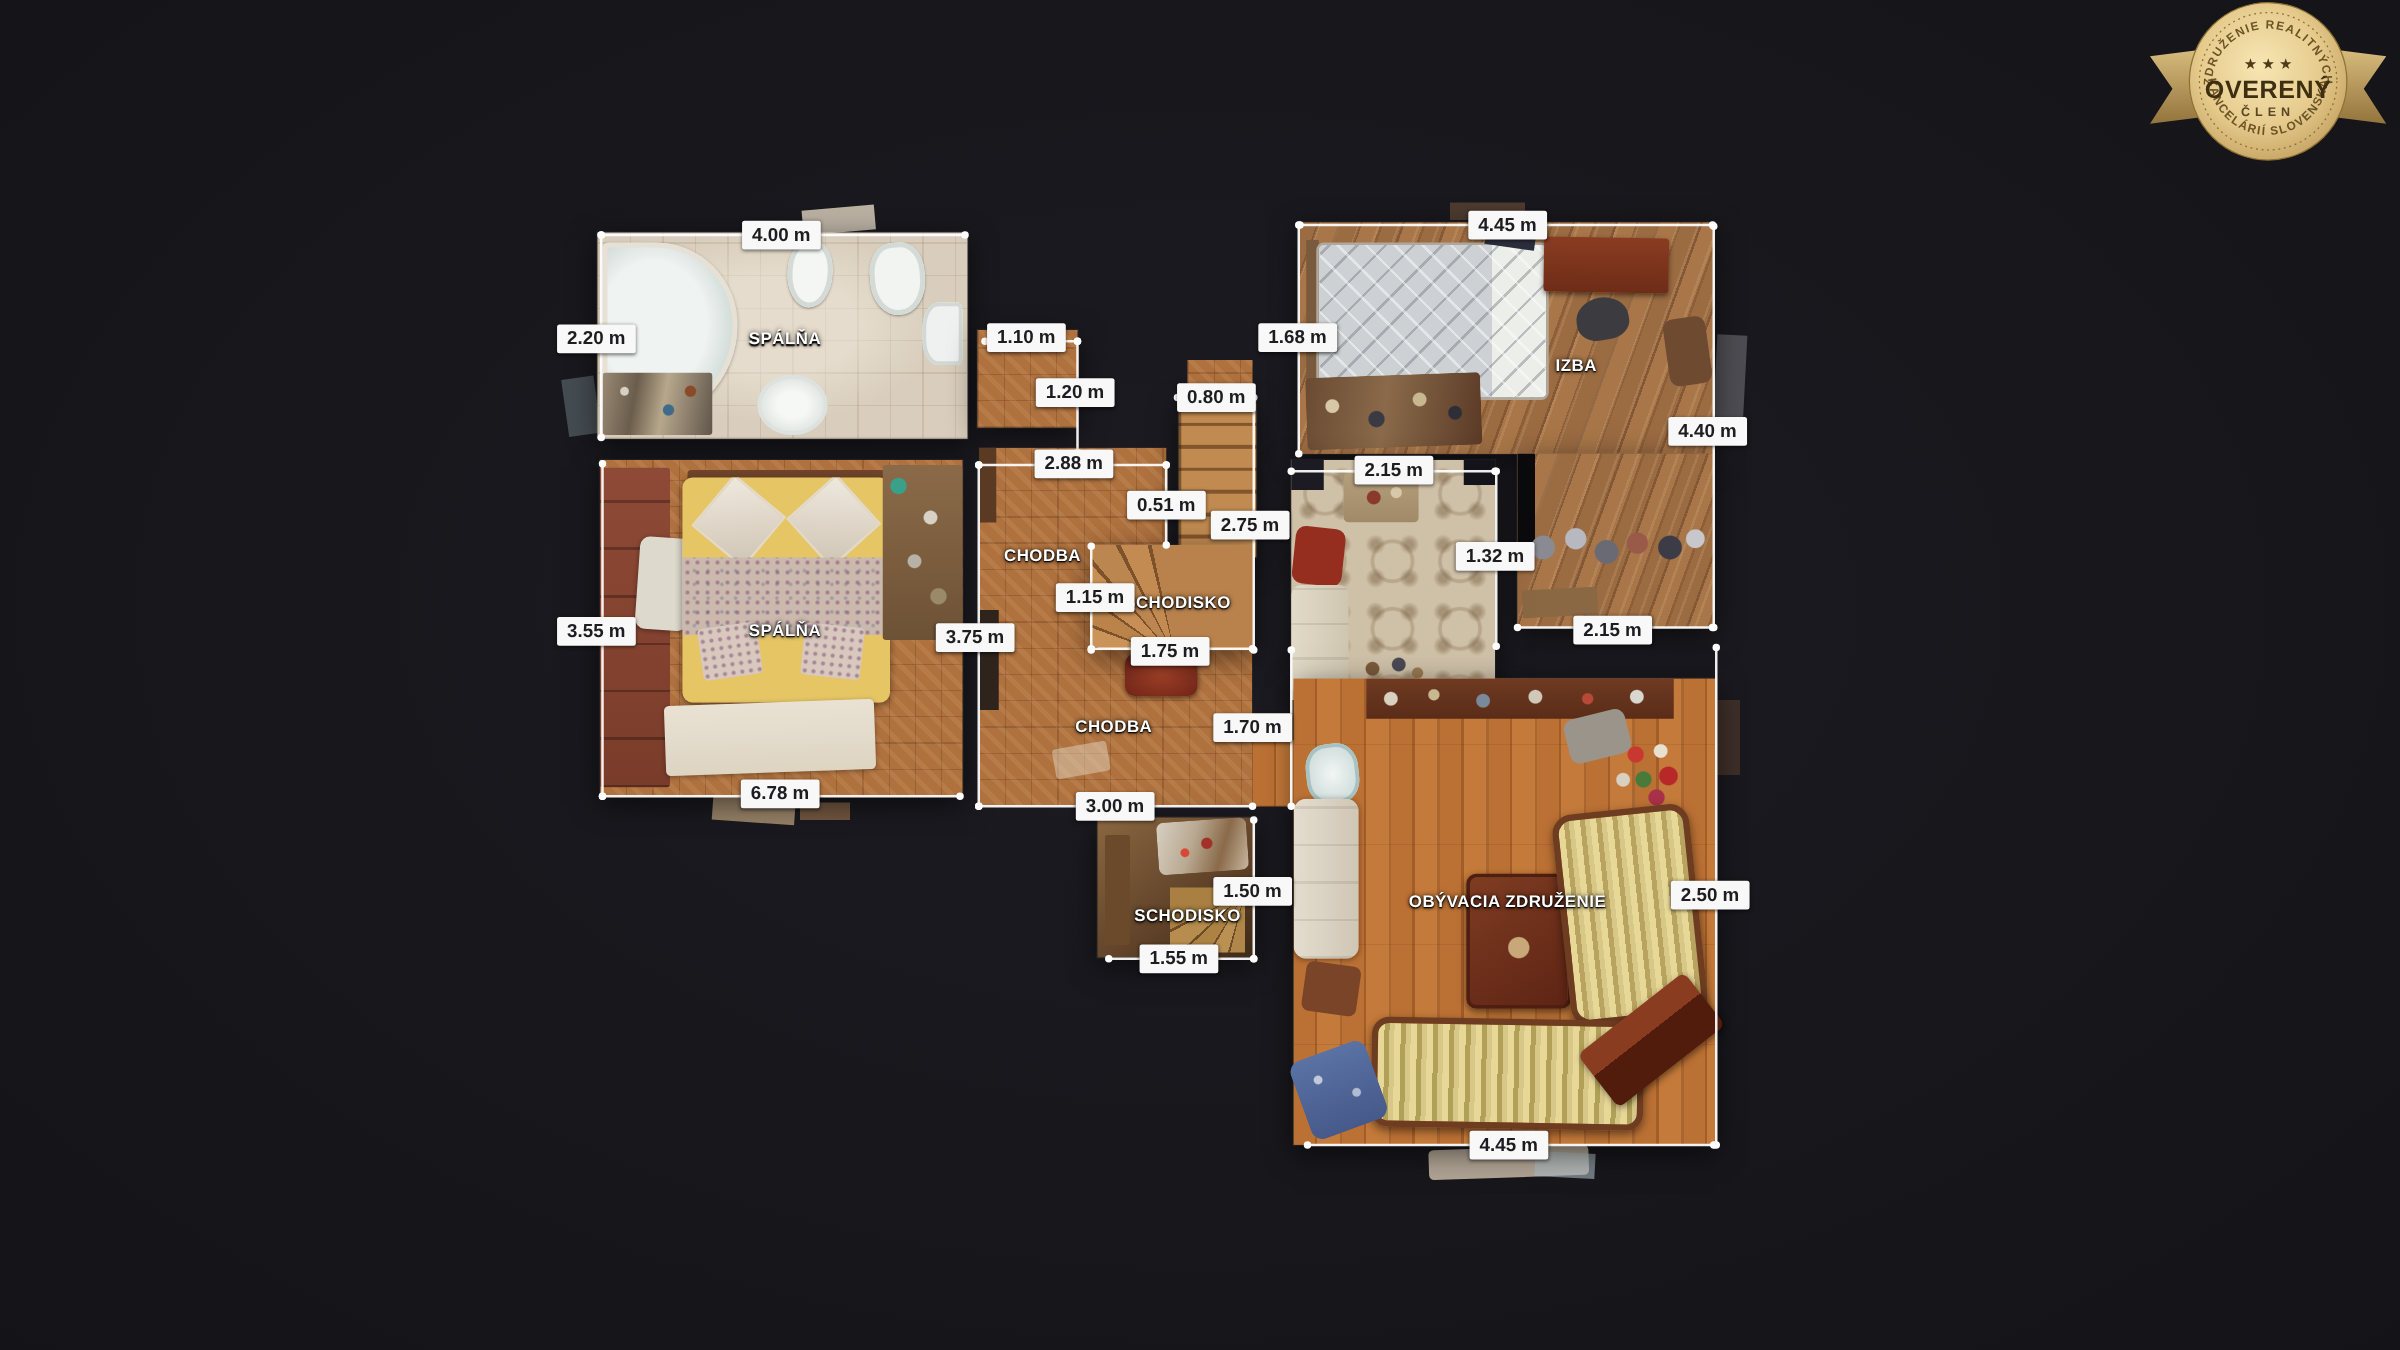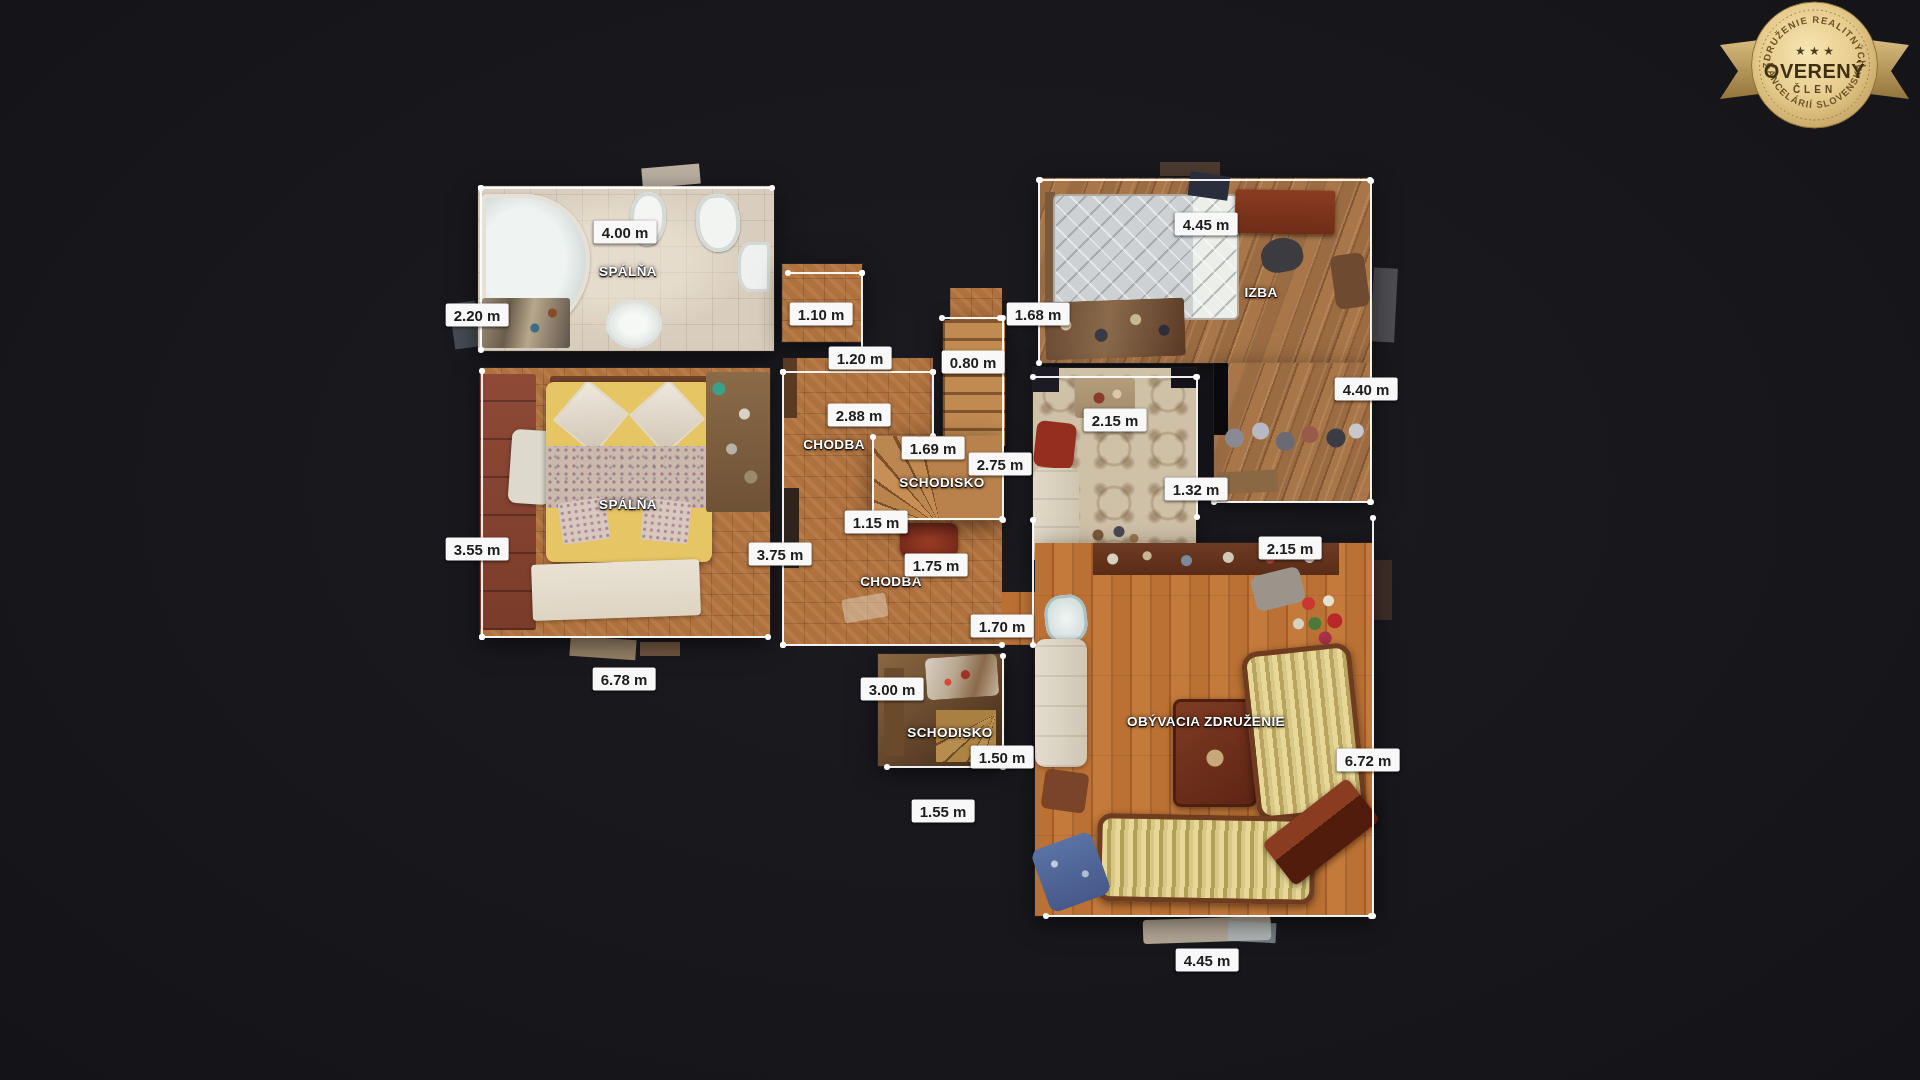--- a/index.html
+++ b/index.html
@@ -2,21 +2,21 @@
 <html><head>
 <meta charset="utf-8">
 <style>
   html,body{margin:0;padding:0;background:#101014;}
   #stage{position:relative;width:1920px;height:1080px;overflow:hidden;
          background:radial-gradient(ellipse at 50% 45%, #1b1b21 0%, #17171c 55%, #141418 100%);
          font-family:"Liberation Sans", sans-serif;}
   
   .dim{position:absolute;transform:translate(-50%,-50%);background:#f8f8f8;color:#1d1d1f;
        font:700 15px/1.4 "Liberation Sans",sans-serif;padding:1px 8px;border-radius:2px;
-       white-space:nowrap;z-index:6;box-shadow:0 1px 3px rgba(0,0,0,.55);margin-top:44px;}
+       white-space:nowrap;z-index:6;box-shadow:0 1px 3px rgba(0,0,0,.55);}
   
   .rname{position:absolute;transform:translate(-50%,-50%);color:#fff;
          font:700 13.5px "Liberation Sans",sans-serif;letter-spacing:.4px;white-space:nowrap;z-index:4;
          text-shadow:0 1px 2px rgba(0,0,0,.95),0 0 4px rgba(0,0,0,.8),0 1px 1px rgba(0,0,0,.9);}
   
   .hline,.vline{position:absolute;background:rgba(255,255,255,.93);z-index:5;}
   .hline{height:2px}.vline{width:2px}
   .hline::before,.hline::after,.vline::before,.vline::after{
       content:"";position:absolute;width:6px;height:6px;border-radius:50%;background:#fff;}
   .hline::before{left:-3px;top:-2px}.hline::after{right:-3px;top:-2px}
@@ -174,38 +174,38 @@
   <div class="hline" style="left:1214px;top:501px;width:156px;"></div>
   <div class="vline" style="left:1372px;top:518px;height:398px;"></div>
   <div class="hline" style="left:1046px;top:915px;width:325px;"></div>
 
   <div class="dim" style="left:625px;top:188px;">4.00 m</div>
   <div class="dim" style="left:477px;top:271px;">2.20 m</div>
   <div class="dim" style="left:821px;top:270px;">1.10 m</div>
   <div class="dim" style="left:860px;top:314px;">1.20 m</div>
   <div class="dim" style="left:859px;top:371px;">2.88 m</div>
   <div class="dim" style="left:973px;top:318px;">0.80 m</div>
-  <div class="dim" style="left:933px;top:404px;">1.69 m</div>
+  <div class="dim" style="left:933px;top:404px;">0.51 m</div>
   <div class="dim" style="left:1000px;top:420px;">2.75 m</div>
   <div class="dim" style="left:1206px;top:180px;">4.45 m</div>
   <div class="dim" style="left:1038px;top:270px;">1.68 m</div>
   <div class="dim" style="left:1366px;top:345px;">4.40 m</div>
   <div class="dim" style="left:1115px;top:376px;">2.15 m</div>
   <div class="dim" style="left:1196px;top:445px;">1.32 m</div>
   <div class="dim" style="left:1290px;top:504px;">2.15 m</div>
   <div class="dim" style="left:876px;top:478px;">1.15 m</div>
   <div class="dim" style="left:936px;top:521px;">1.75 m</div>
   <div class="dim" style="left:780px;top:510px;">3.75 m</div>
   <div class="dim" style="left:1002px;top:582px;">1.70 m</div>
   <div class="dim" style="left:892px;top:645px;">3.00 m</div>
   <div class="dim" style="left:477px;top:505px;">3.55 m</div>
   <div class="dim" style="left:624px;top:635px;">6.78 m</div>
   <div class="dim" style="left:1002px;top:713px;">1.50 m</div>
   <div class="dim" style="left:943px;top:767px;">1.55 m</div>
-  <div class="dim" style="left:1368px;top:716px;">6.72 m</div>
+  <div class="dim" style="left:1368px;top:716px;">2.50 m</div>
   <div class="dim" style="left:1207px;top:916px;">4.45 m</div>
 
   <div class="rname" style="left:628px;top:271px;">SPÁLŇA</div>
   <div class="rname" style="left:628px;top:504px;">SPÁLŇA</div>
   <div class="rname" style="left:834px;top:444px;">CHODBA</div>
   <div class="rname" style="left:942px;top:482px;">SCHODISKO</div>
   <div class="rname" style="left:891px;top:581px;">CHODBA</div>
   <div class="rname" style="left:1261px;top:292px;">IZBA</div>
   <div class="rname" style="left:1206px;top:721px;">OBÝVACIA ZDRUŽENIE</div>
   <div class="rname" style="left:950px;top:732px;">SCHODISKO</div>

